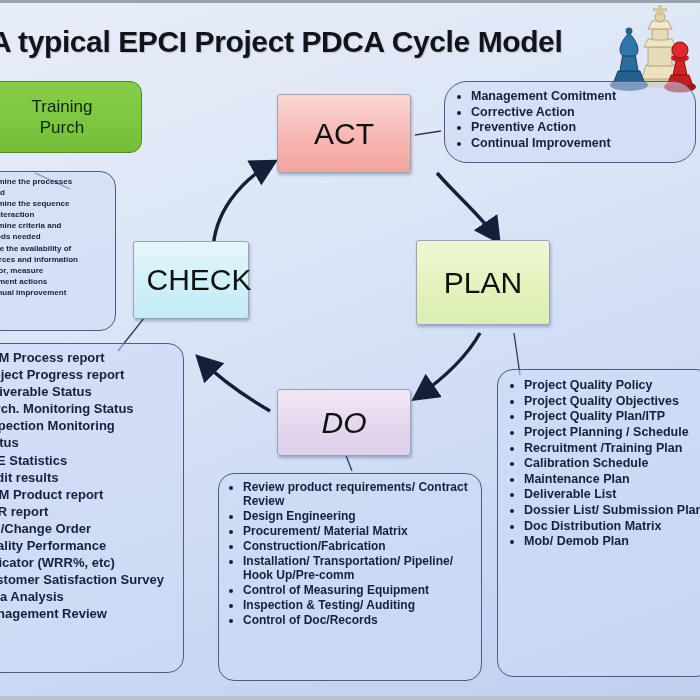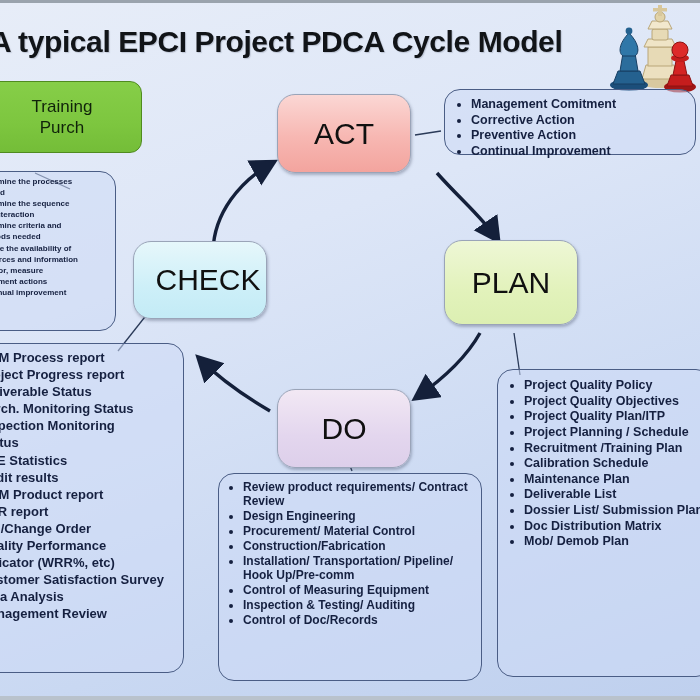--- a/index.html
+++ b/index.html
@@ -43,21 +43,21 @@
   }
   .plainlist{
     margin:0;padding:4px 4px 4px 16px;list-style:none;
   }
   .plainlist li{
     color:#152040;font-weight:bold;line-height:1.2;margin:0 0 1.5px 0;
   }
   
   .node{
     position:absolute;
-    border-radius:18px;
+    border-radius:3px;
     border:1px solid #9aa4b8;
     display:flex;align-items:center;justify-content:center;
     font-size:30px;color:#101010;
     box-shadow:1px 2px 3px rgba(60,70,95,.35);
     box-sizing:border-box;
     text-align:center;
   }
   #node-act{background:linear-gradient(180deg,#fbd7d4 0%,#f7b7b2 55%,#f3a49e 100%);}
   #node-plan{background:linear-gradient(180deg,#eef7d6 0%,#e2f2bb 60%,#dcefb2 100%);}
   #node-check{background:linear-gradient(180deg,#e6f7fb 0%,#cdeff8 60%,#c3ebf6 100%);}
@@ -159,21 +159,21 @@
       <li>Determine criteria and</li>
       <li>methods needed</li>
       <li>Ensure the availability of</li>
       <li>resources and information</li>
       <li>Monitor, measure</li>
       <li>Implement actions</li>
       <li>Continual improvement</li>
     </ul>
   </div>
 
-  <div class="callout" style="left:444px;top:86px;width:252px;height:66px;">
+  <div class="callout" style="left:444px;top:78px;width:252px;height:82px;border-radius:23px;">
     <ul style="font-size:12.5px;padding-top:7px;padding-left:26px;">
       <li>Management Comitment</li>
       <li>Corrective Action</li>
       <li>Preventive Action</li>
       <li>Continual Improvement</li>
     </ul>
   </div>
 
   <div class="callout" style="left:-36px;top:340px;width:220px;height:330px;">
     <ul class="plainlist" style="font-size:13px;padding-left:14px;padding-top:6px;">
@@ -193,21 +193,21 @@
       <li>Customer Satisfaction Survey</li>
       <li>Data Analysis</li>
       <li>Management Review</li>
     </ul>
   </div>
 
   <div class="callout" style="left:218px;top:470px;width:264px;height:208px;">
     <ul style="font-size:12px;padding-top:6px;padding-left:24px;">
       <li>Review product requirements/ Contract Review</li>
       <li>Design  Engineering</li>
-      <li>Procurement/ Material Control</li>
+      <li>Procurement/ Material Matrix</li>
       <li>Construction/Fabrication</li>
       <li>Installation/ Transportation/ Pipeline/ Hook Up/Pre-comm</li>
       <li>Control of Measuring Equipment</li>
       <li>Inspection &amp; Testing/ Auditing</li>
       <li>Control of Doc/Records</li>
     </ul>
   </div>
 
   <div class="callout" style="left:497px;top:366px;width:215px;height:308px;">
     <ul style="font-size:12.5px;padding-top:8px;padding-left:26px;">
@@ -222,25 +222,25 @@
       <li>Dossier List/ Submission Plan</li>
       <li>Doc Distribution Matrix</li>
       <li>Mob/ Demob Plan</li>
     </ul>
   </div>
 
   <div class="node" id="node-act" style="left:277px;top:91px;width:134px;height:79px;">
     <span>ACT</span>
   </div>
 
-  <div class="node" id="node-plan" style="left:444px;top:237px;width:134px;height:85px;">
+  <div class="node" id="node-plan" style="left:416px;top:237px;width:134px;height:85px;">
     <span>PLAN</span>
   </div>
 
-  <div class="node" id="node-do" style="left:277px;top:386px;width:134px;height:79px;">
+  <div class="node" id="node-do" style="left:277px;top:386px;width:134px;height:67px;font-style:italic;">
     <span>DO</span>
   </div>
 
-  <div class="node" id="node-check" style="left:133px;top:238px;width:134px;height:78px;padding-left:16px;">
+  <div class="node" id="node-check" style="left:133px;top:238px;width:116px;height:78px;padding-left:16px;">
     <span>CHECK</span>
   </div>
 
 </div>
 
 </body></html>

